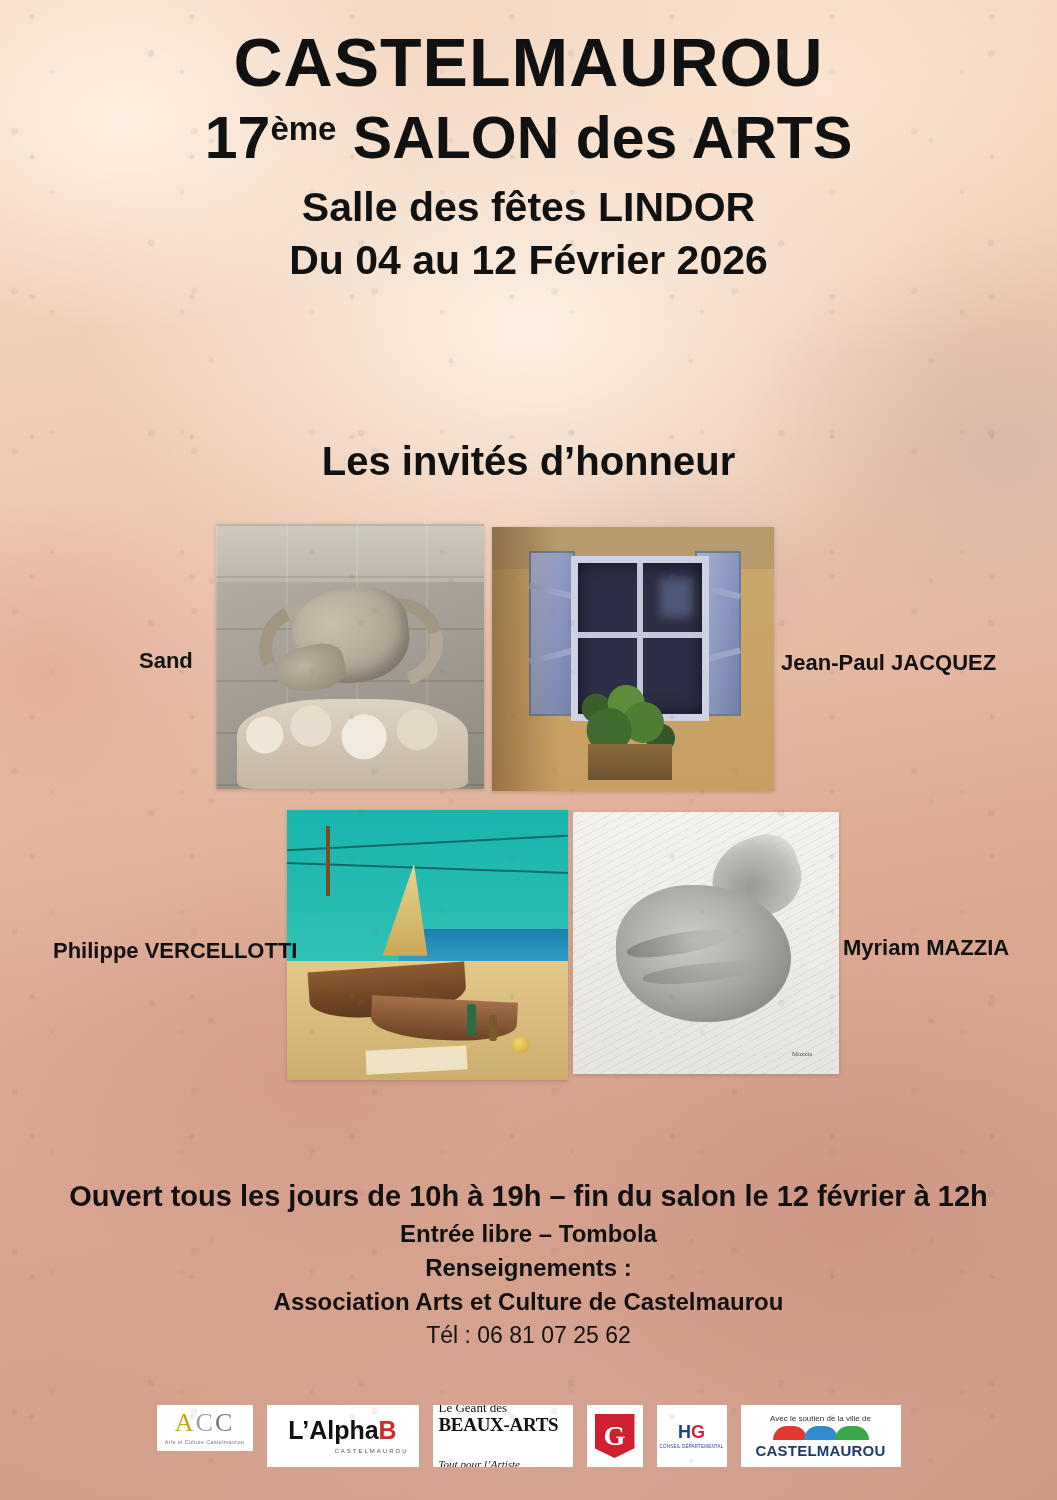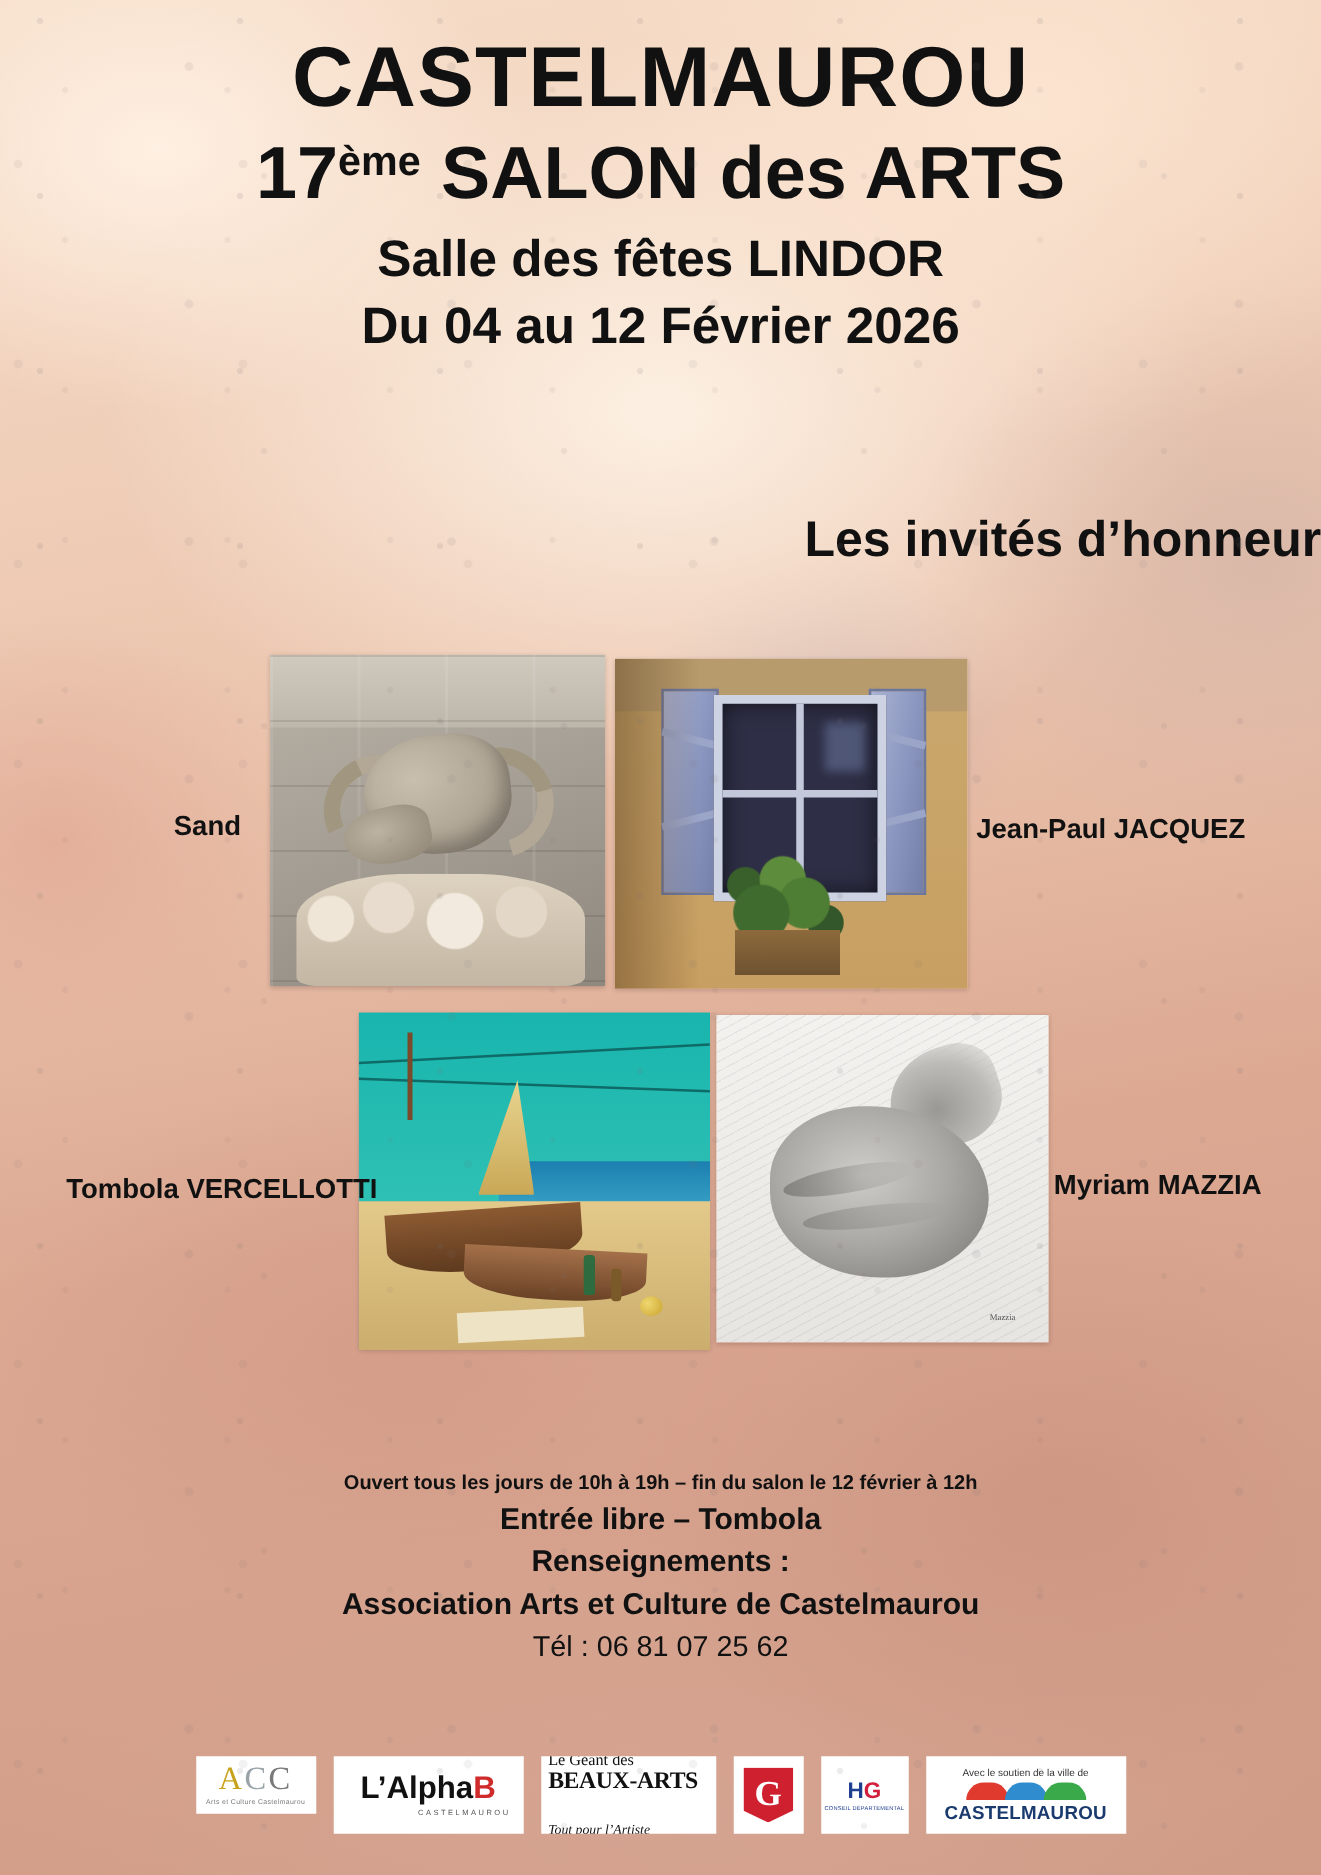--- a/index.html
+++ b/index.html
@@ -81,22 +81,22 @@
     margin-top: 10px;
   }
   .t4 {
     font-size: 41px;
     font-weight: bold;
     margin-top: 6px;
   }
   .guests-title {
     position: absolute;
     left: 0; right: 0;
-    top: 410px;
-    text-align: right;
+    top: 439px;
+    text-align: center;
     font-size: 40px;
     font-weight: bold;
     color: #111;
   }
 
   
   .art {
     position: absolute;
     box-shadow: 0 1px 4px rgba(0,0,0,0.18);
     overflow: hidden;
@@ -120,21 +120,21 @@
 
   
   .info {
     position: absolute;
     left: 0; right: 0;
     top: 1176px;
     text-align: center;
     color: #111;
   }
   .info div { line-height: 1.42; }
-  .info .l1 { font-size: 16px; font-weight: bold; }
+  .info .l1 { font-size: 29px; font-weight: bold; }
   .info .l2 { font-size: 24px; font-weight: bold; }
   .info .l3 { font-size: 24px; font-weight: bold; }
   .info .l4 { font-size: 24px; font-weight: bold; }
   .info .l5 { font-size: 23px; }
 
   
   .logos {
     position: absolute;
     left: 0; right: 0;
     top: 1405px;
@@ -432,21 +432,21 @@
       <div class="draw-plume"></div>
       <div class="draw-mass"></div>
       <div class="draw-fold"></div>
       <div class="draw-fold2"></div>
       <div class="draw-sign">Mazzia</div>
     </div>
   </div>
 
   <div class="label lbl-sand">Sand</div>
   <div class="label lbl-jp">Jean-Paul JACQUEZ</div>
-  <div class="label lbl-ph">Tombola VERCELLOTTI</div>
+  <div class="label lbl-ph">Philippe VERCELLOTTI</div>
   <div class="label lbl-my">Myriam MAZZIA</div>
 
   <div class="info">
     <div class="l1">Ouvert tous les jours de 10h à 19h – fin du salon le 12 février à 12h</div>
     <div class="l2">Entrée libre – Tombola</div>
     <div class="l3">Renseignements :</div>
     <div class="l4">Association Arts et Culture de Castelmaurou</div>
     <div class="l5">Tél : 06 81 07 25 62</div>
   </div>
 

